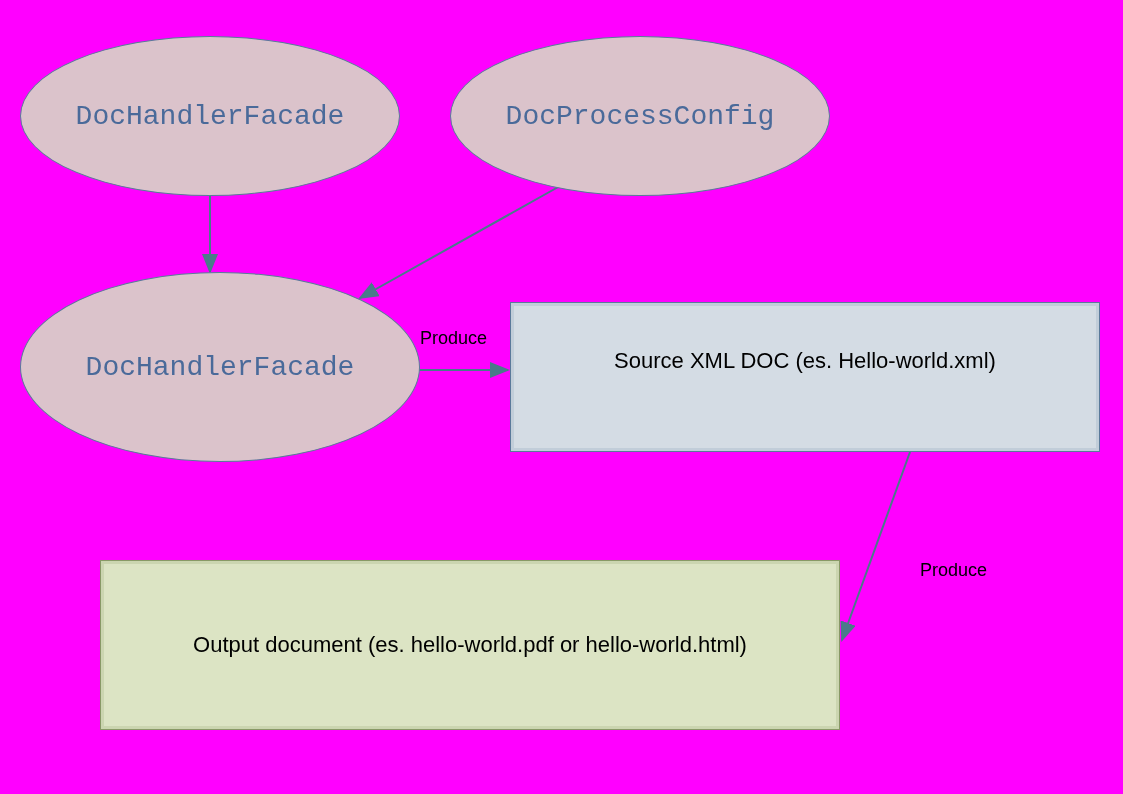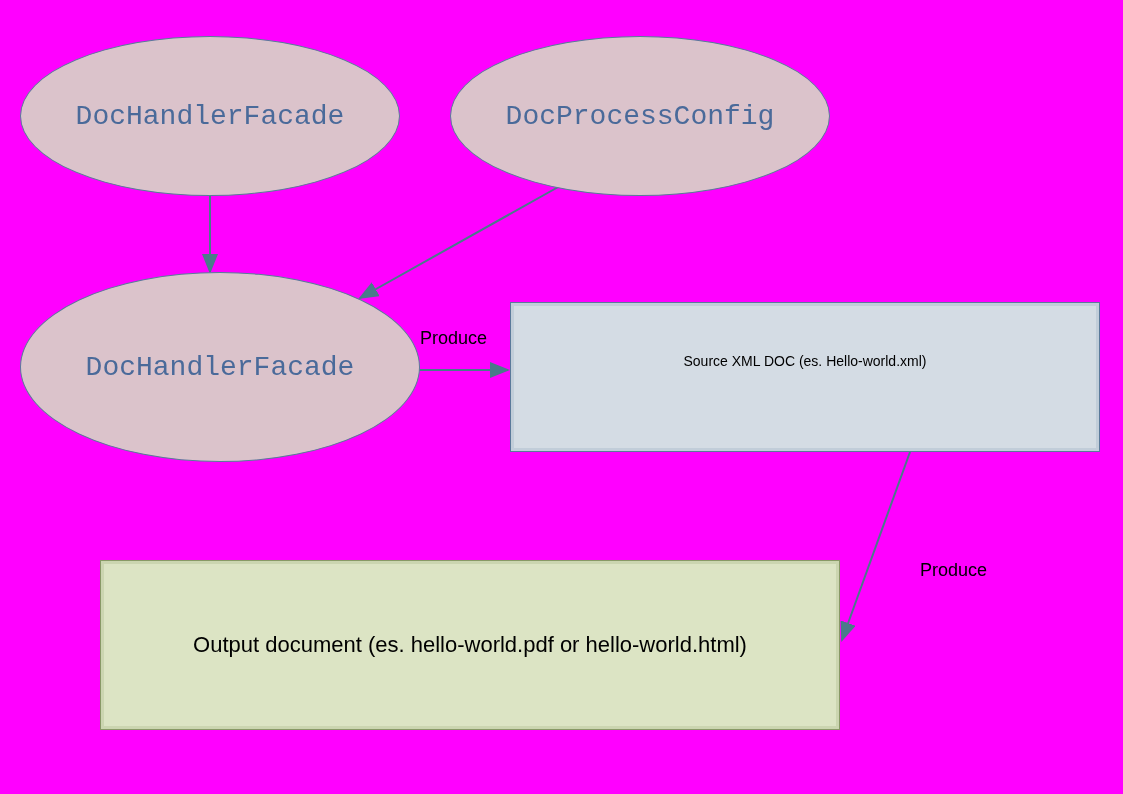--- a/index.html
+++ b/index.html
@@ -45,21 +45,21 @@
       background: #dce4c4;
       border: 1px solid #889966;
       padding: 24px;
       display: flex;
       align-items: center;
       justify-content: center;
       box-shadow: inset 0 0 0 3px rgba(136,153,102,0.2);
     }
     .box-title {
       font-family: Arial, sans-serif;
-      font-size: 14px;
+      font-size: 22px;
       color: #000;
       margin-bottom: 32px;
     }
     .box-link {
       font-family: 'Courier New', monospace;
       font-size: 17px;
       color: #000;
       text-decoration: underline;
     }
     .box-green-text {

